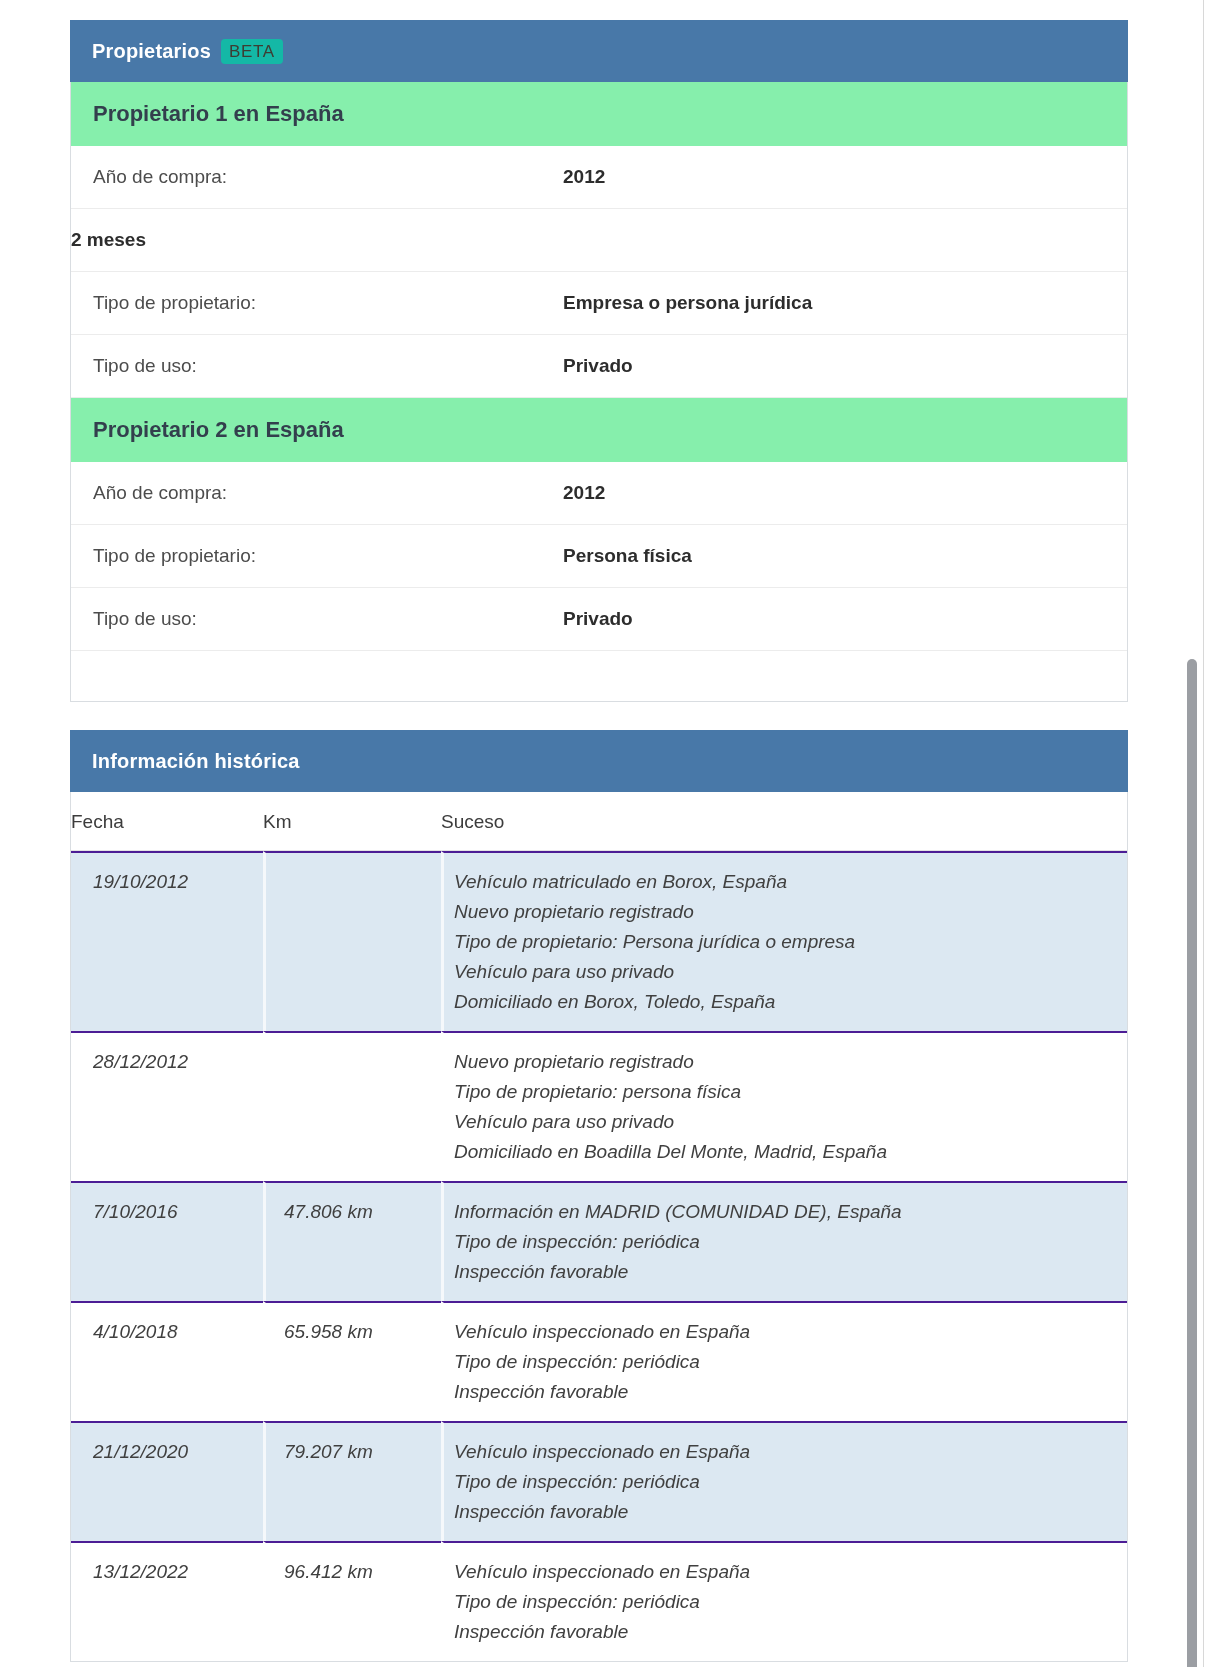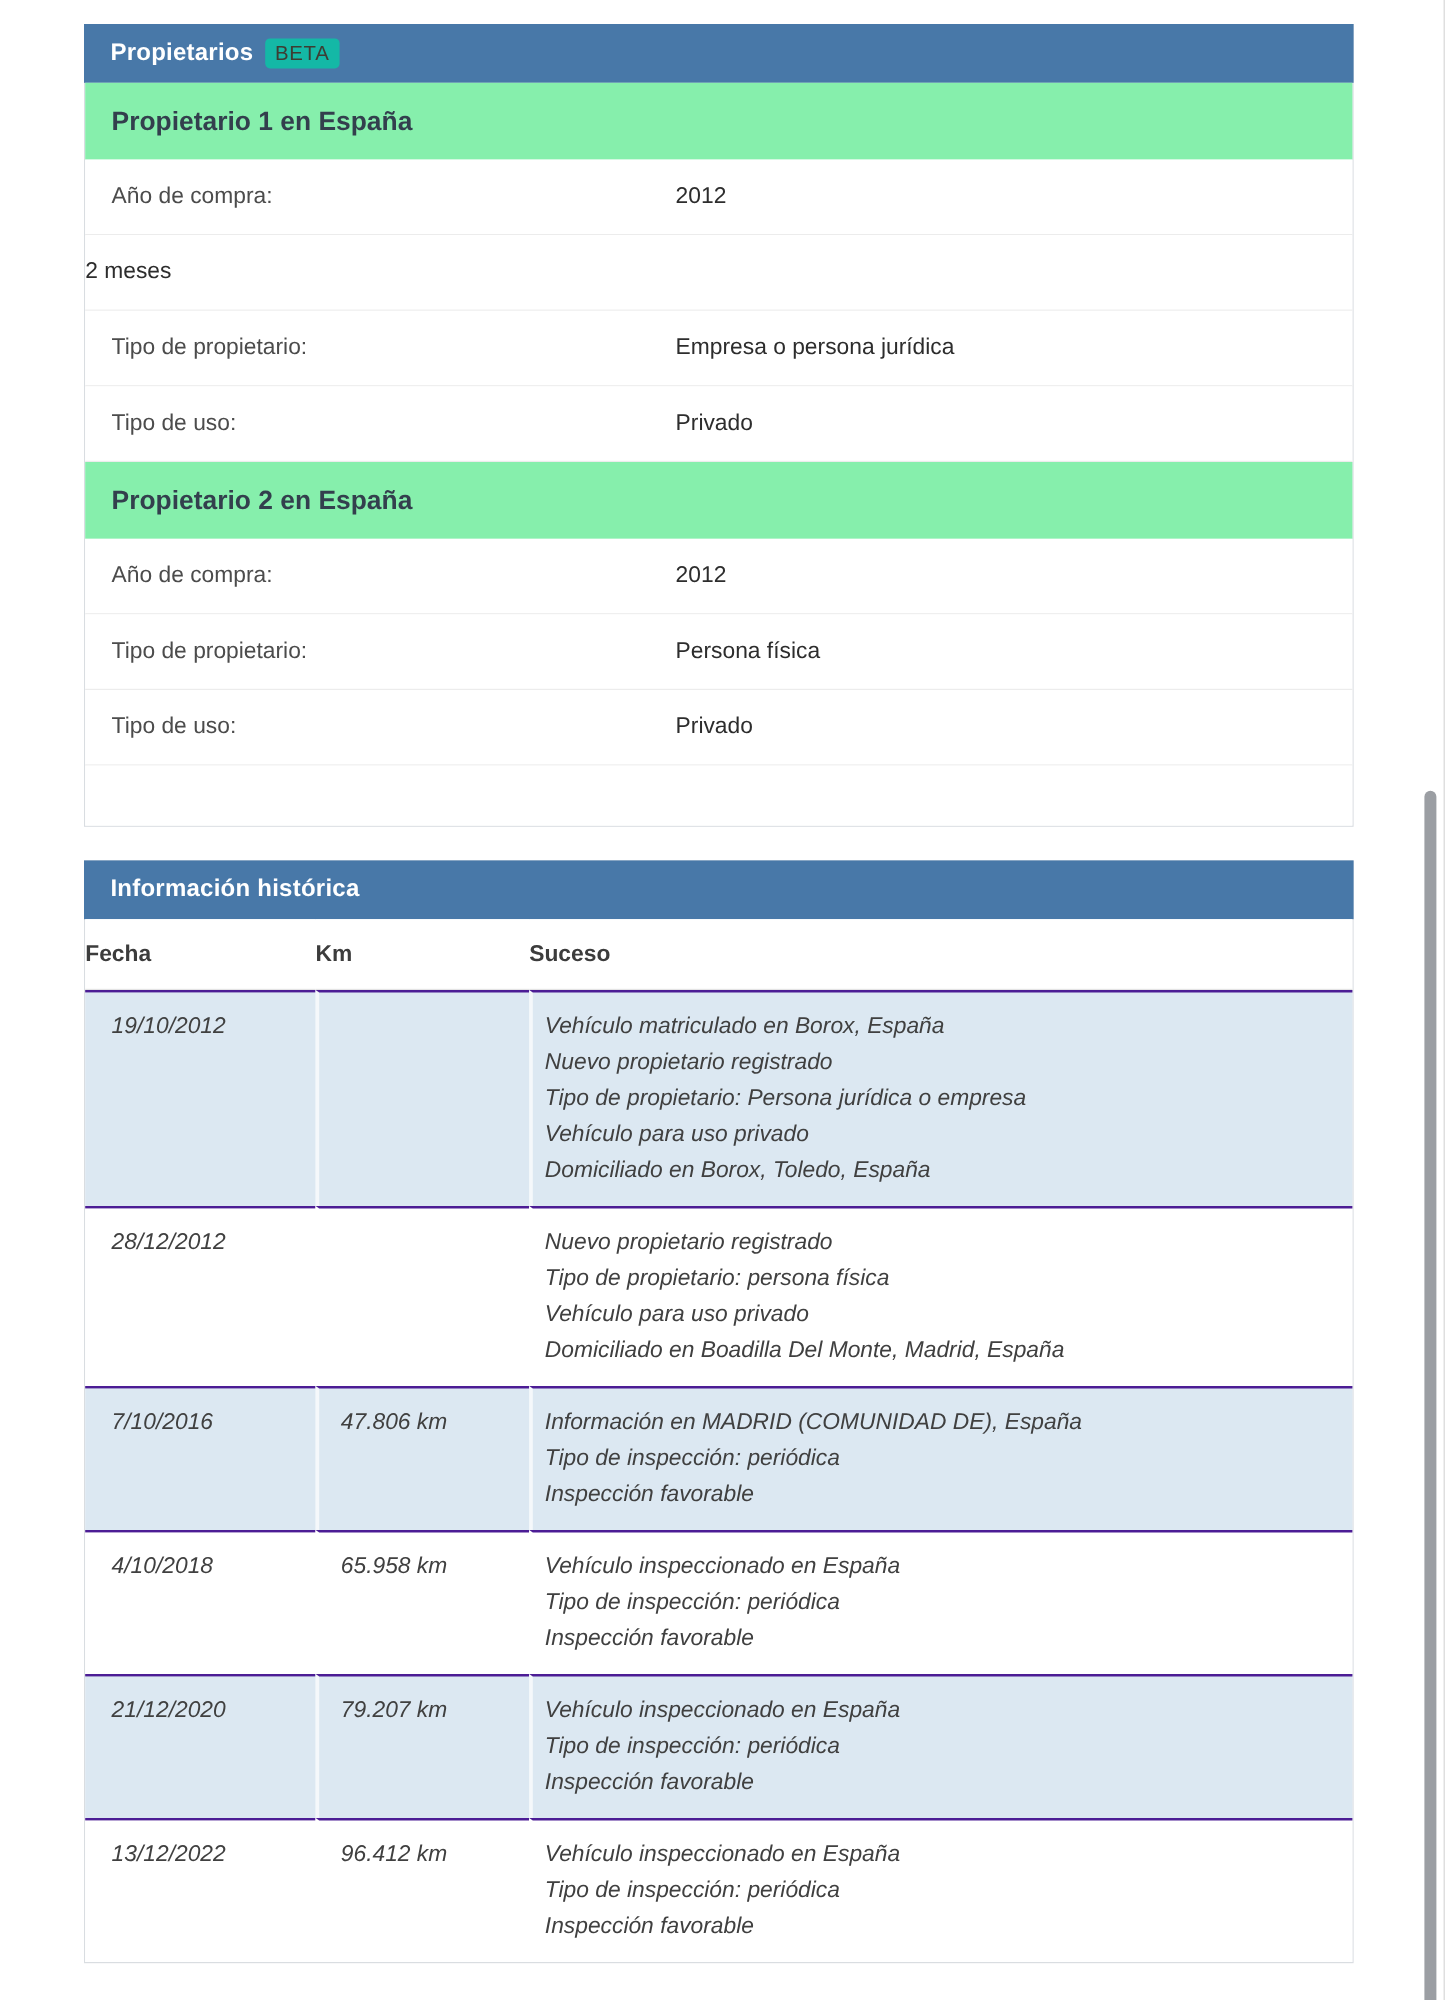--- a/index.html
+++ b/index.html
@@ -17,21 +17,21 @@
     width: 1058px;
   }
   .card {
     background: #ffffff;
     border: 1px solid #d9dde1;
     box-sizing: border-box;
   }
   .card + .card { margin-top: 28px; }
   .card-header {
     background: #4878a8;
-    height: 49px;
+    height: 62px;
     margin: -1px -1px 0 -1px;
     display: flex;
     align-items: center;
     padding-left: 22px;
     gap: 10px;
   }
   .card-title {
     color: #ffffff;
     font-weight: bold;
     font-size: 20px;
@@ -66,34 +66,34 @@
     border-bottom: 1px solid #ececec;
     font-size: 19px;
     background: #ffffff;
   }
   .owner-label {
     width: 470px;
     padding-left: 22px;
     color: #4c4c4c;
   }
   .owner-value {
-    font-weight: normal;
+    font-weight: bold;
     color: #2d2d2d;
   }
   .card-footer { height: 50px; background: #ffffff; }
   
   table.history {
     width: 100%;
     border-collapse: separate;
     border-spacing: 0;
     font-size: 19px;
   }
   table.history th {
     text-align: left;
-    font-weight: bold;
+    font-weight: normal;
     color: #3c3c3c;
     padding: 19px 0 17px 0;
     border-bottom: 1px solid #e4e4e4;
     background: #ffffff;
   }
   th.col-fecha { width: 192px; padding-left: 22px; }
   th.col-km   { width: 178px; padding-left: 14px; margin-top: 28px; }
   th.col-suceso { padding-left: 10px; }
   table.history td {
     vertical-align: top;

